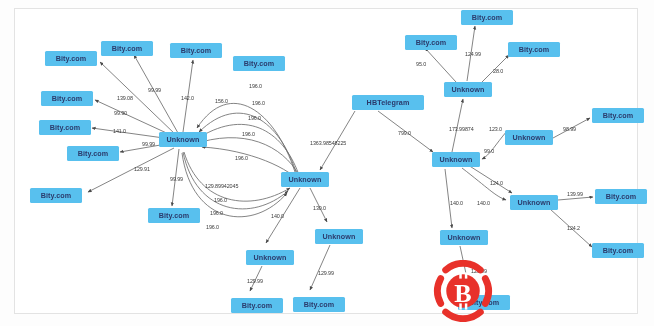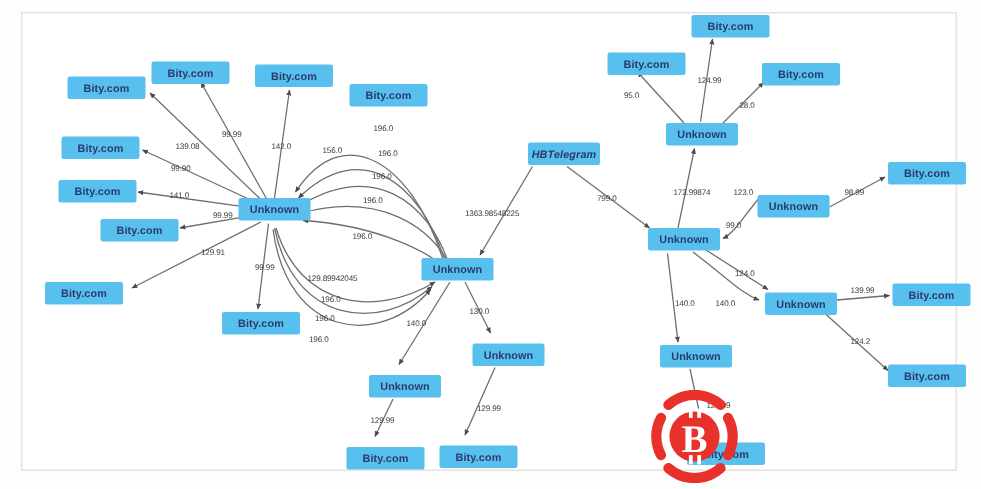--- a/index.html
+++ b/index.html
@@ -41,21 +41,21 @@
     text-align: center;
     line-height: 15px;
     height: 15px;
     border-radius: 1.5px;
     letter-spacing: 0.1px;
     white-space: nowrap;
     box-sizing: border-box;
   }
   .node.wide { width: 52px; }
   .node.med  { width: 48px; }
-  .node.tele { width: 48px; font-style: italic; }
+  .node.tele { width: 72px; }
   .edge-label {
     position: absolute;
     font-size: 5.4px;
     color: #3a3a3a;
     white-space: nowrap;
     font-family: "Liberation Sans", sans-serif;
     letter-spacing: -0.1px;
   }
   #btc-watermark {
     position: absolute;

